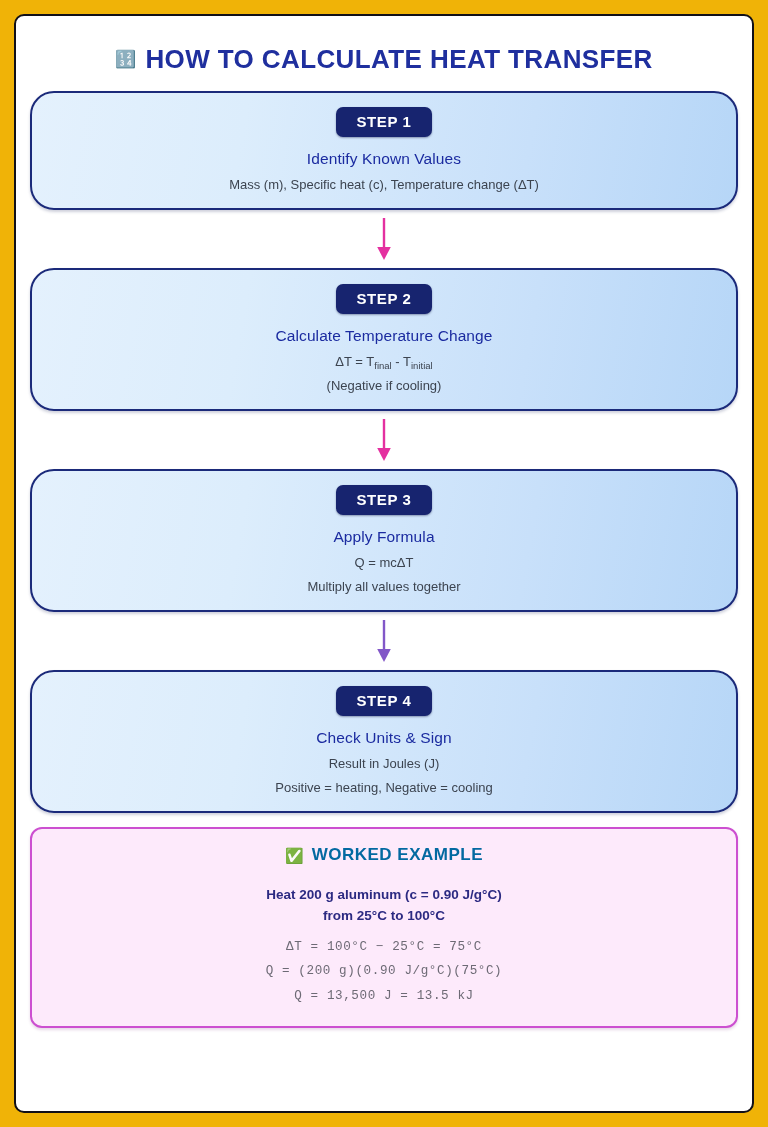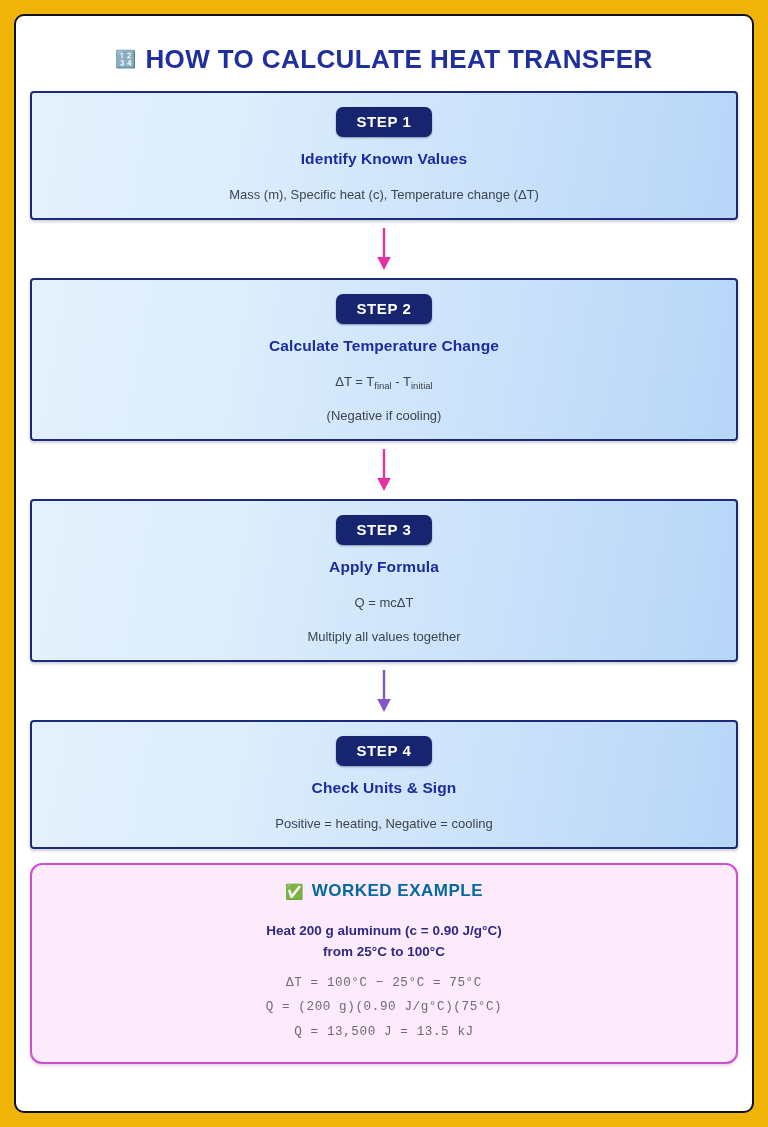--- a/index.html
+++ b/index.html
@@ -55,45 +55,45 @@
     letter-spacing: 0.4px;
     white-space: nowrap;
   }
 
   
   .card {
     box-sizing: border-box;
     width: 708px;
     background: linear-gradient(100deg, #e4f1fd 0%, #dcedfc 30%, #c8e0fa 70%, #b6d6f7 100%);
     border: 2px solid #1b2a7a;
-    border-radius: 4px;
+    border-radius: 24px;
     box-shadow: 0 2px 3px rgba(30, 40, 90, 0.22);
     padding: 14px 16px 16px 16px;
     text-align: center;
   }
   .step-badge {
     display: inline-block;
     background: #17246f;
     color: #ffffff;
     font-size: 15px;
     font-weight: bold;
     letter-spacing: 0.6px;
     padding: 6px 20px 7px 20px;
     border-radius: 7px;
     box-shadow: 0 1px 2px rgba(20, 25, 70, 0.4);
   }
   .card-title {
     margin-top: 13px;
     font-size: 15.5px;
-    font-weight: bold;
+    font-weight: normal;
     color: #1b2ba0;
     letter-spacing: 0.1px;
   }
   .card-line {
-    margin-top: 19px;
+    margin-top: 9px;
     font-size: 13px;
     color: #3c4450;
   }
   .card-line sub {
     font-size: 9.5px;
     vertical-align: baseline;
     position: relative;
     top: 3px;
     text-align: right;
   }
@@ -174,21 +174,21 @@
             <polygon points="11,44 4.2,31 17.8,31" fill="#e430a0"></polygon>
           </svg>
         </div>
         <div class="card"><div class="step-badge">STEP 3</div><div class="card-title">Apply Formula</div><div class="card-line">Q = mcΔT</div><div class="card-line">Multiply all values together</div></div>
         <div class="arrow">
           <svg width="22" height="46" viewBox="0 0 22 46" aria-hidden="true">
             <line x1="11" y1="2" x2="11" y2="33" stroke="#8257c8" stroke-width="2.4"></line>
             <polygon points="11,44 4.2,31 17.8,31" fill="#8257c8"></polygon>
           </svg>
         </div>
-        <div class="card"><div class="step-badge">STEP 4</div><div class="card-title">Check Units &amp; Sign</div><div class="card-line">Positive = heating, Negative = cooling</div></div>
+        <div class="card"><div class="step-badge">STEP 4</div><div class="card-title">Check Units &amp; Sign</div><div class="card-line">Result in Joules (J)</div><div class="card-line">Positive = heating, Negative = cooling</div></div>
         <div class="example-card" style="margin-top: 14px;">
           <div class="example-head">
             <span class="example-icon">✅</span>
             <span class="example-title">WORKED EXAMPLE</span>
           </div>
           <div class="example-problem">
             <div>Heat 200 g aluminum (c = 0.90 J/g°C)</div>
             <div>from 25°C to 100°C</div>
           </div>
           <div class="example-calc">

